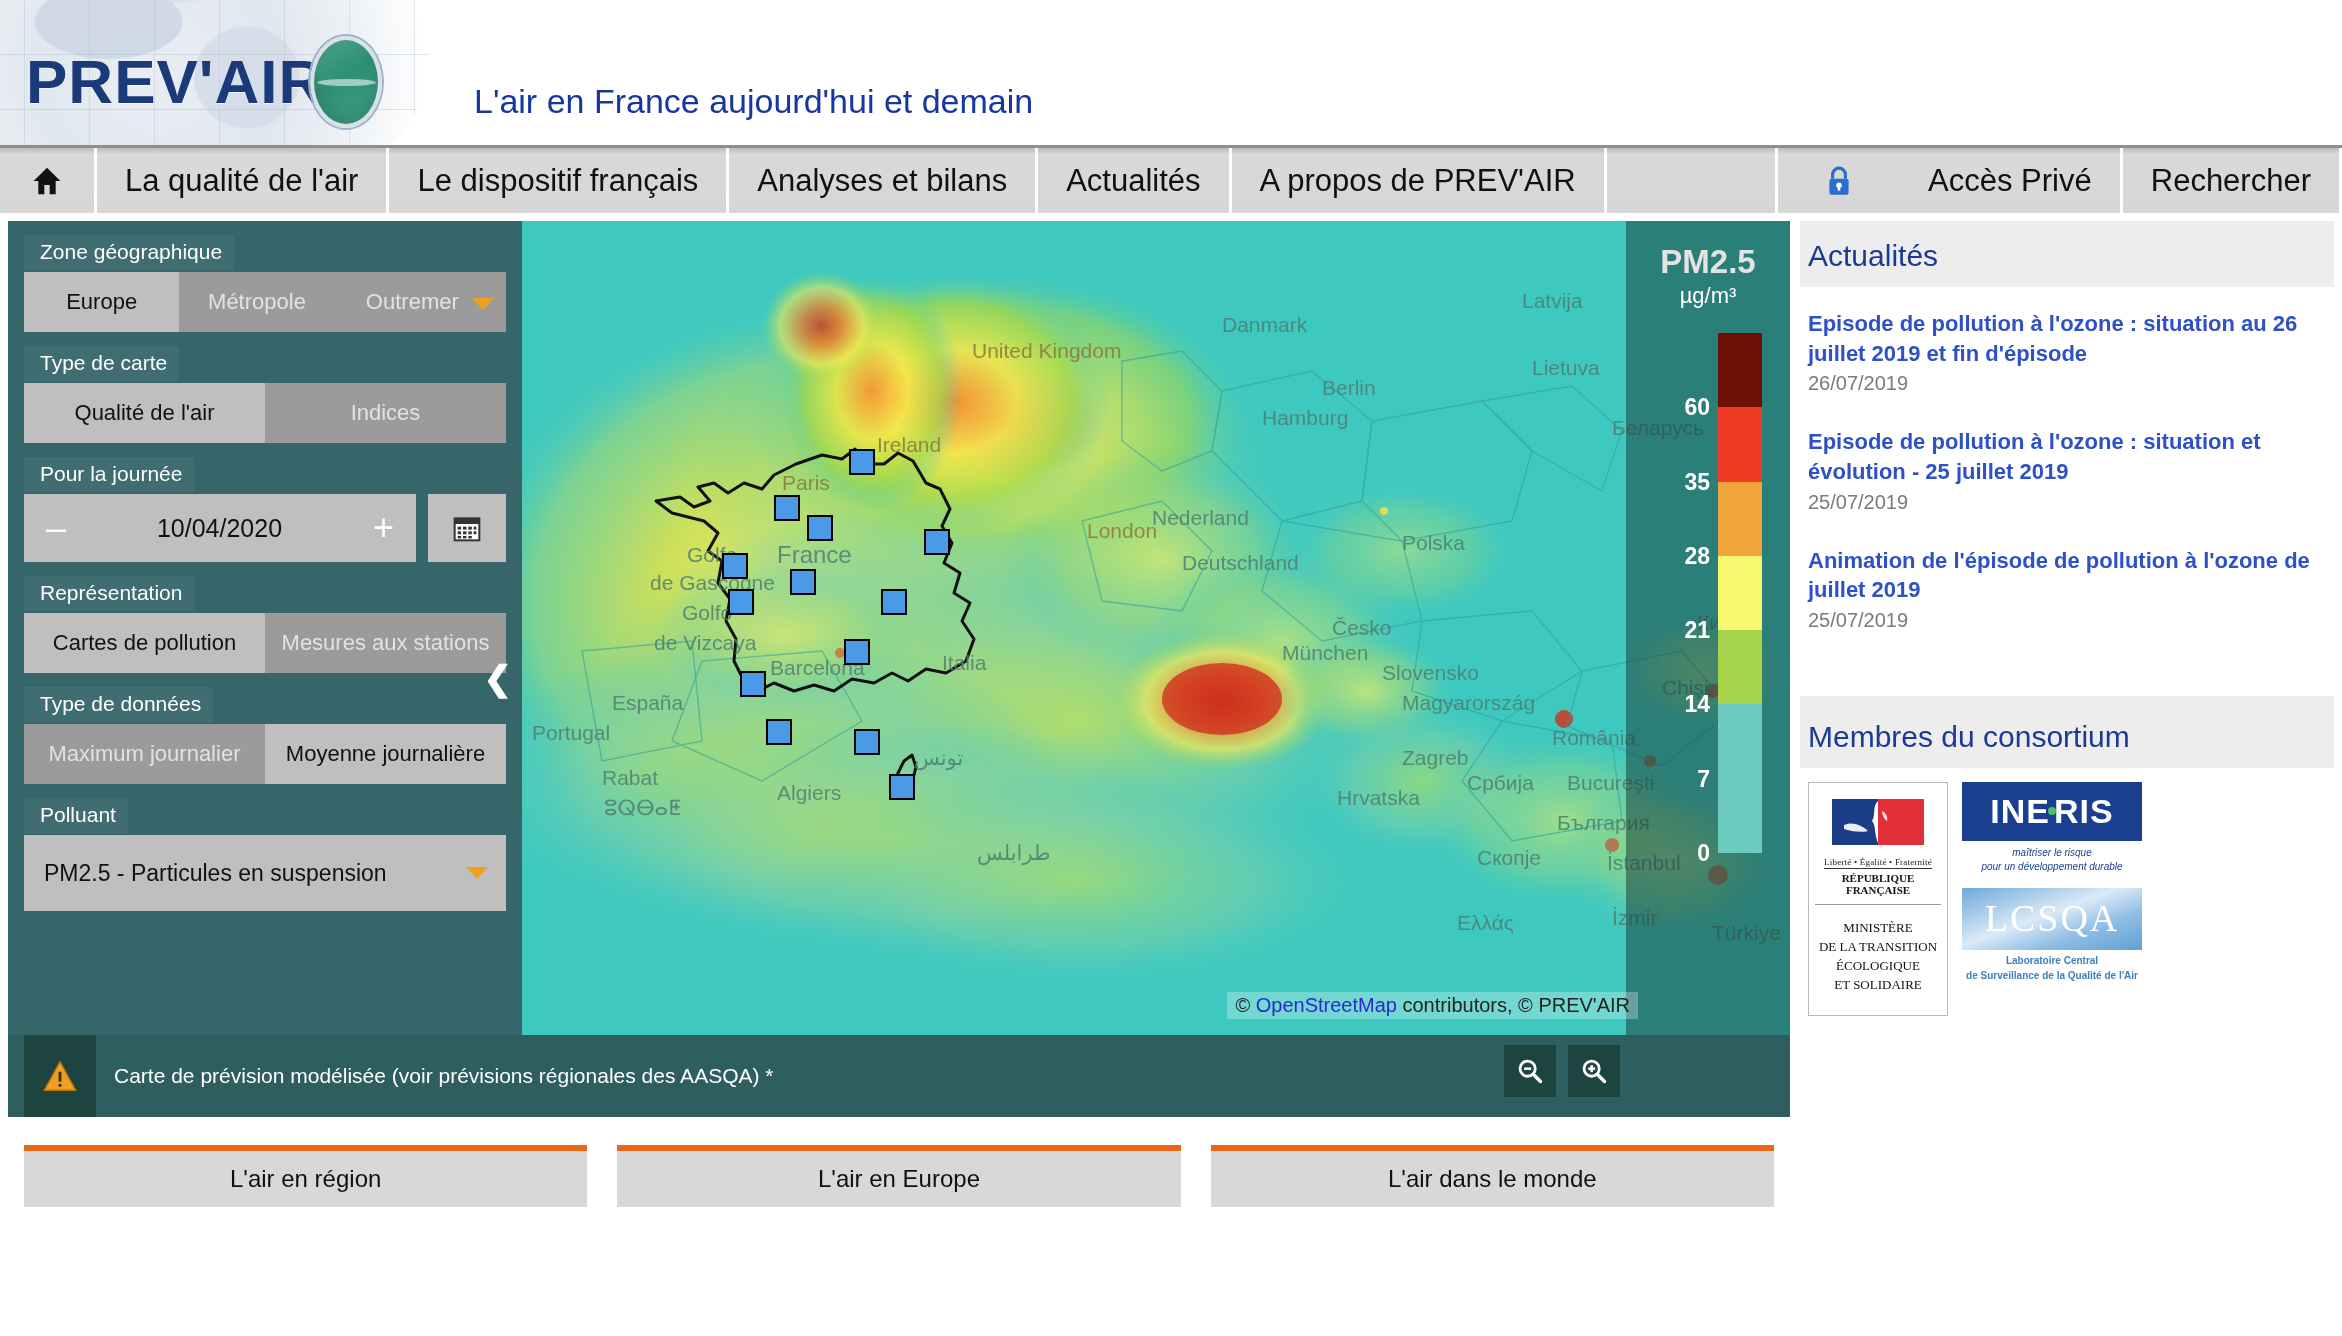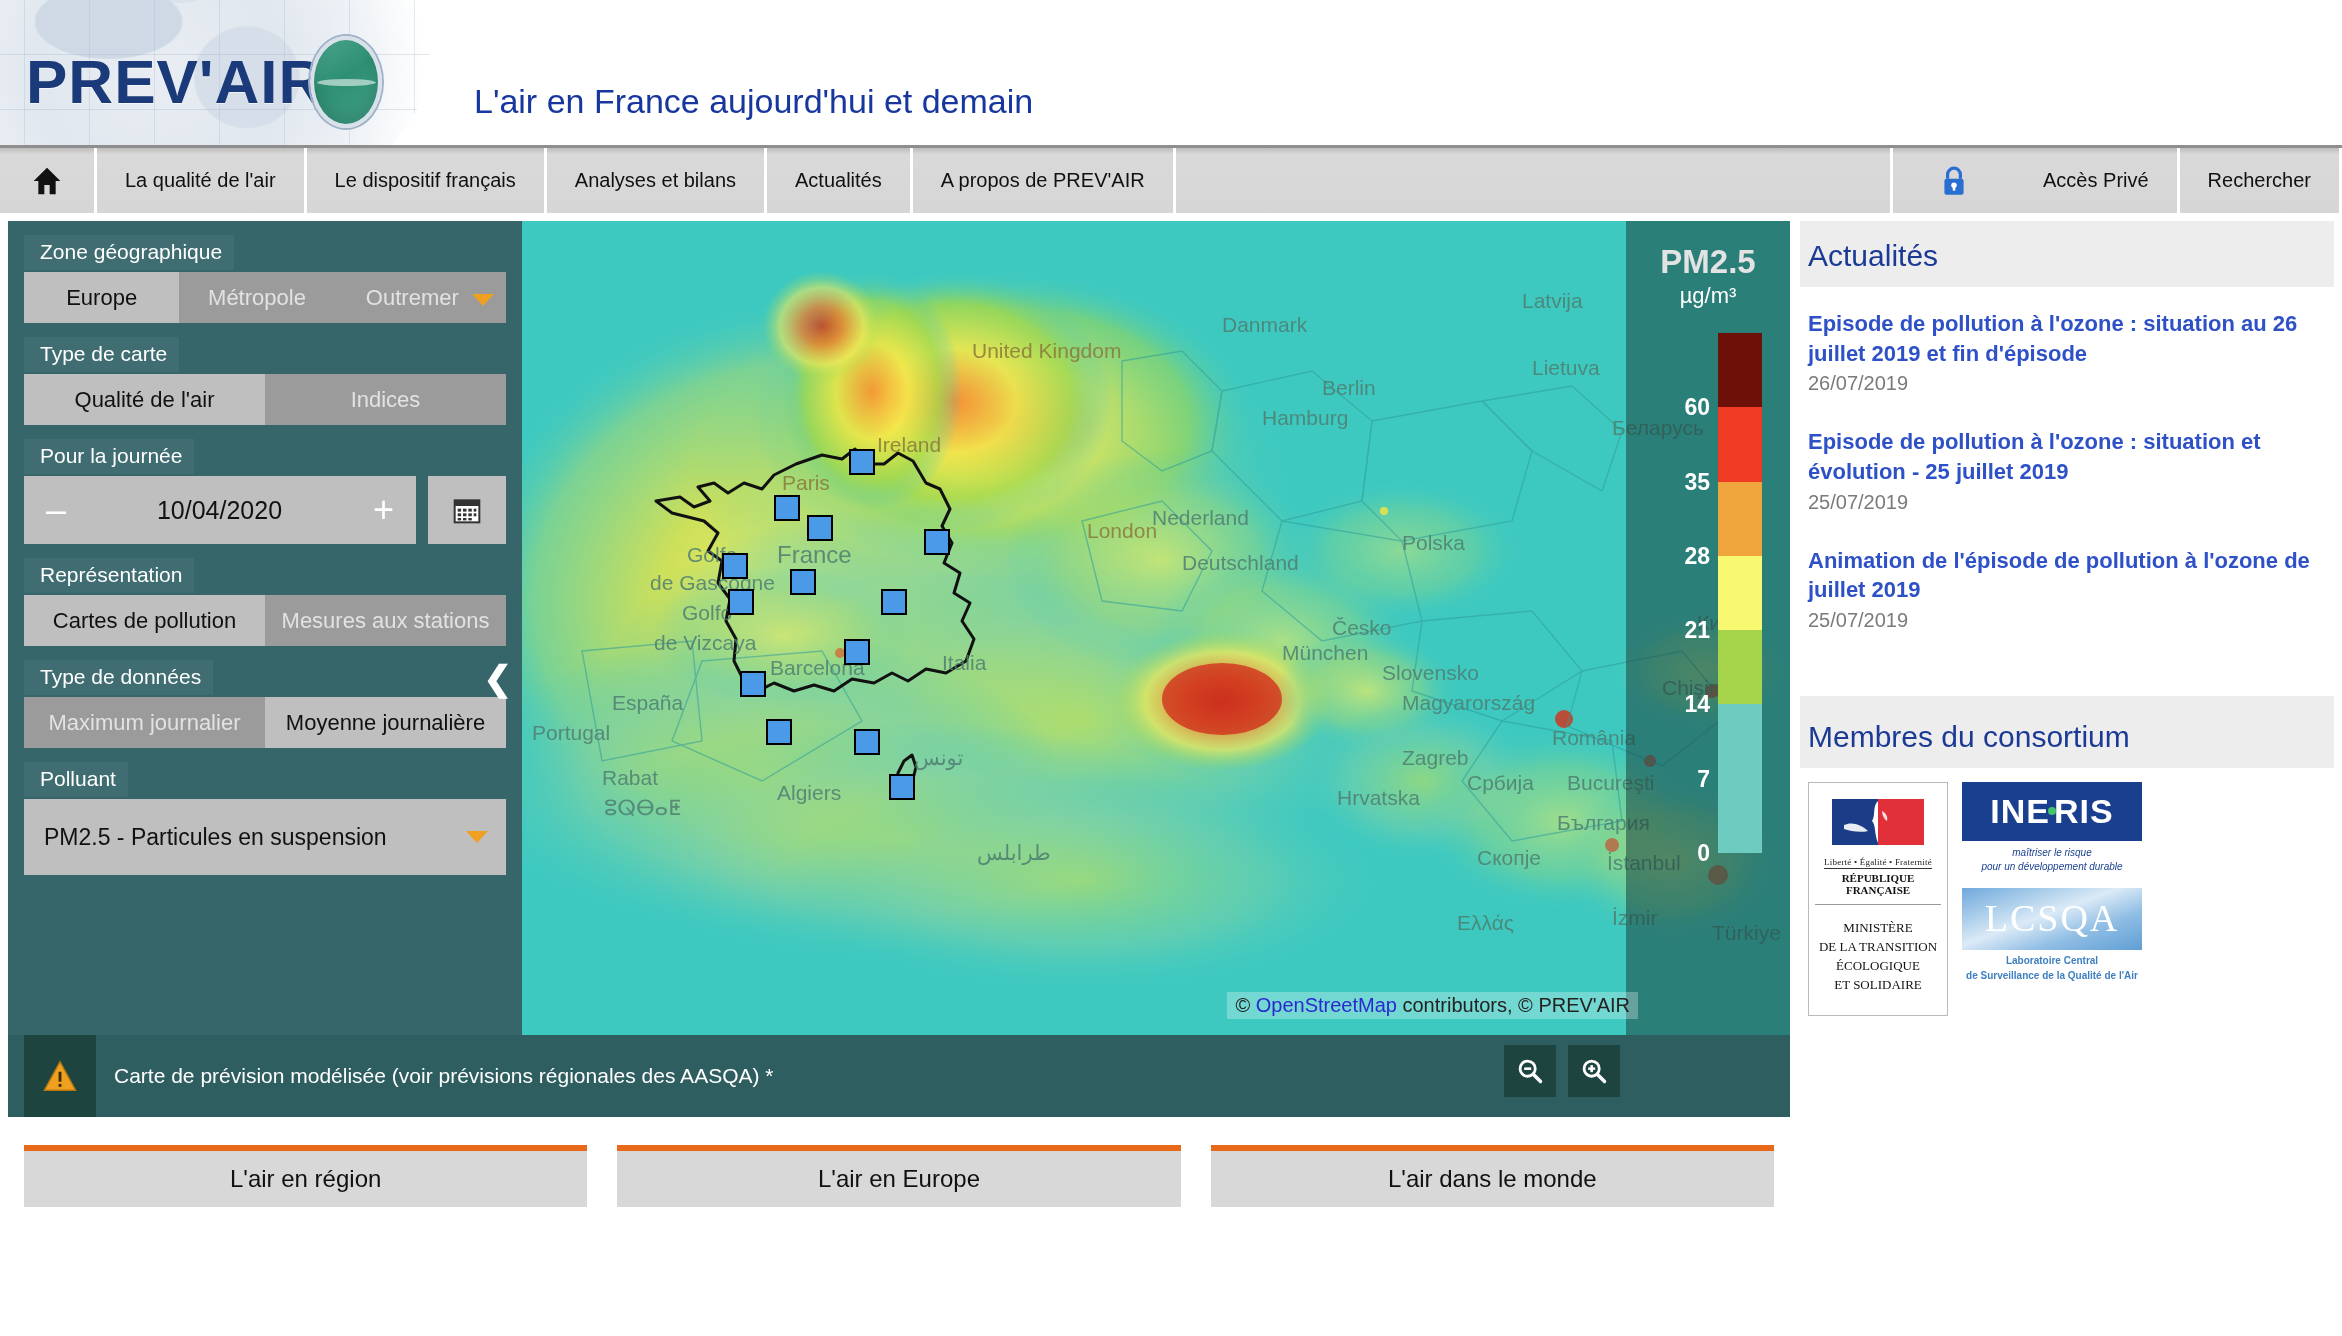--- a/index.html
+++ b/index.html
@@ -88,21 +88,21 @@
   .nav {
     display: flex;
     height: 68px;
     background: #d6d6d6;
     border-top: 3px solid #8e8e8e;
     align-items: stretch;
   }
   .nav-item {
     display: flex; align-items: center; justify-content: center;
     padding: 0 28px;
-    font-size: 20px;
+    font-size: 31px;
     color: #111;
     background: linear-gradient(to bottom, #bcbcbc 0%, #d9d9d9 10%, #d6d6d6 100%);
     border-right: 3px solid #ffffff;
     cursor: pointer;
     white-space: nowrap;
   }
   .nav-item.home { padding: 0 30px; }
   .nav-spacer {
     flex: 1;
     background: linear-gradient(to bottom, #bcbcbc 0%, #d9d9d9 10%, #d6d6d6 100%);
@@ -146,21 +146,21 @@
     color: #ffffff;
     font-size: 21px;
     padding: 5px 12px 6px 16px;
     margin: 0 0 2px 16px;
     font-weight: 400;
   }
   .sb-group { margin-bottom: 14px; }
   .seg {
     display: flex;
     margin: 0 16px;
-    height: 51px;
+    height: 60px;
   }
   .seg-btn {
     flex: 1;
     display: flex; align-items: center; justify-content: center;
     font-size: 22px;
     background: #9b9b9b;
     color: #e2e2e2;
     cursor: pointer;
     text-align: center;
     line-height: 1.08;

